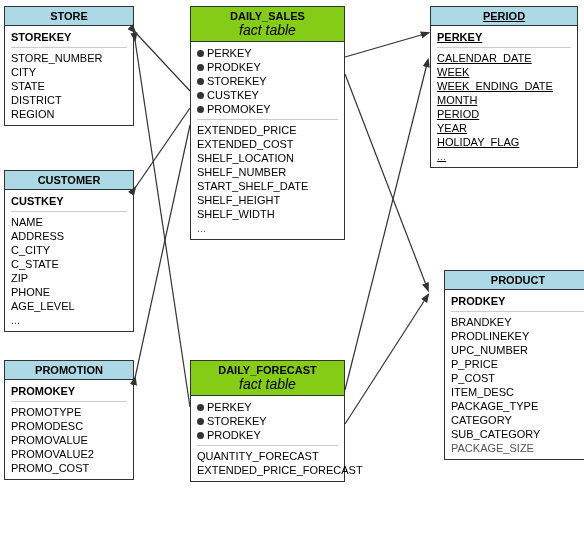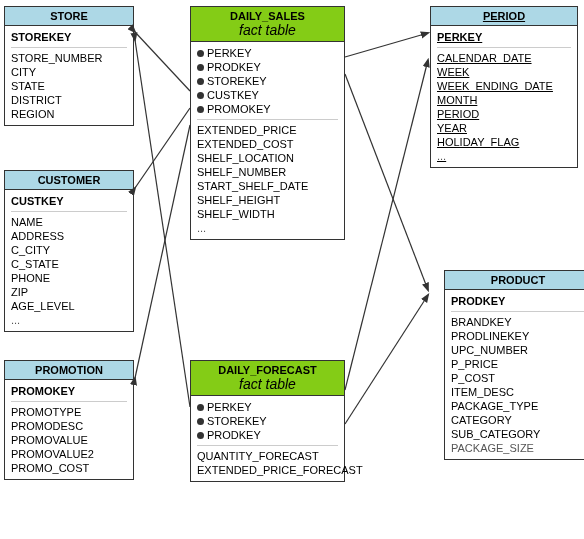--- a/index.html
+++ b/index.html
@@ -128,24 +128,24 @@
       <div class="table-row">
           <span>ADDRESS</span>
         </div>
       <div class="table-row">
           <span>C_CITY</span>
         </div>
       <div class="table-row">
           <span>C_STATE</span>
         </div>
       <div class="table-row">
+          <span>ZIP</span>
+        </div>
+      <div class="table-row">
           <span>PHONE</span>
-        </div>
-      <div class="table-row">
-          <span>ZIP</span>
         </div>
       <div class="table-row">
           <span>AGE_LEVEL</span>
         </div>
       <div class="table-row ellipsis">
           <span>...</span>
         </div>
     </div>
   </div>
 

